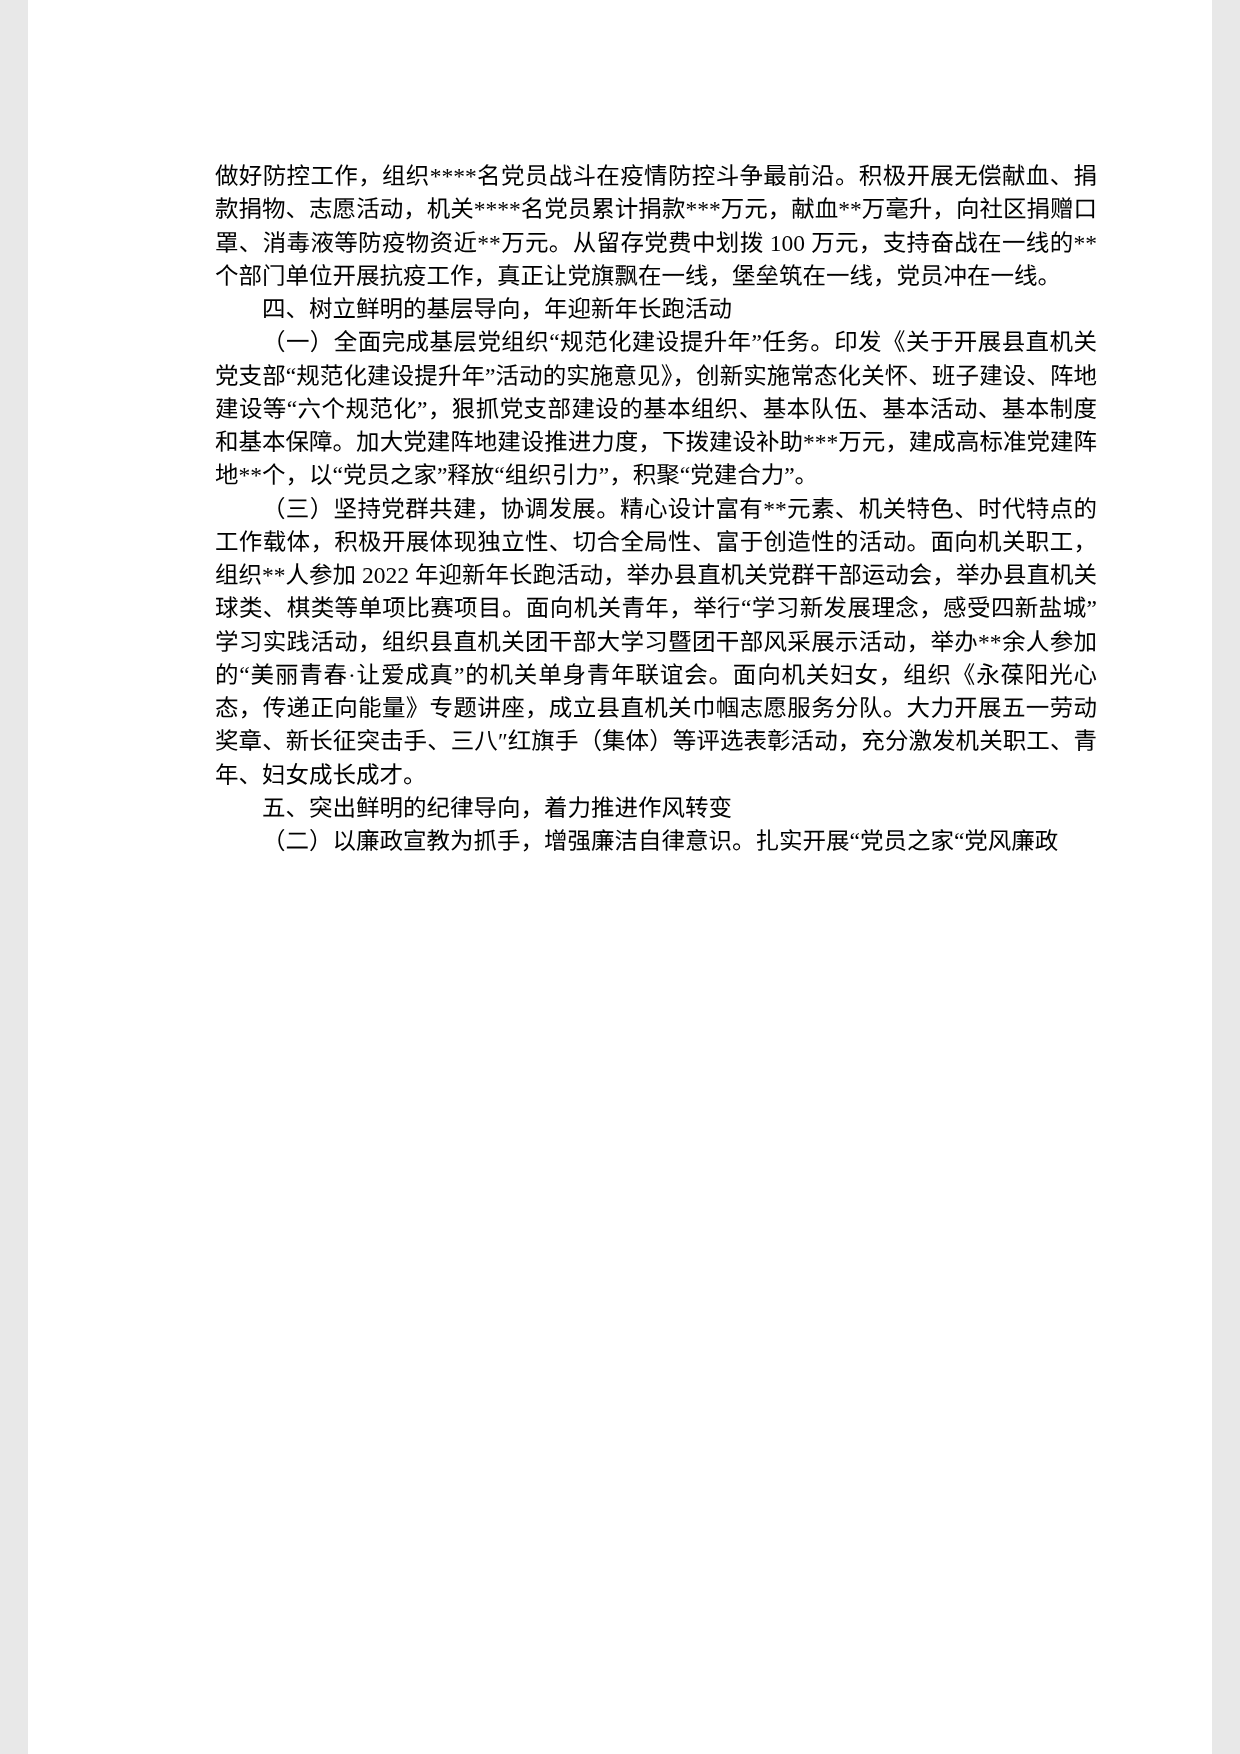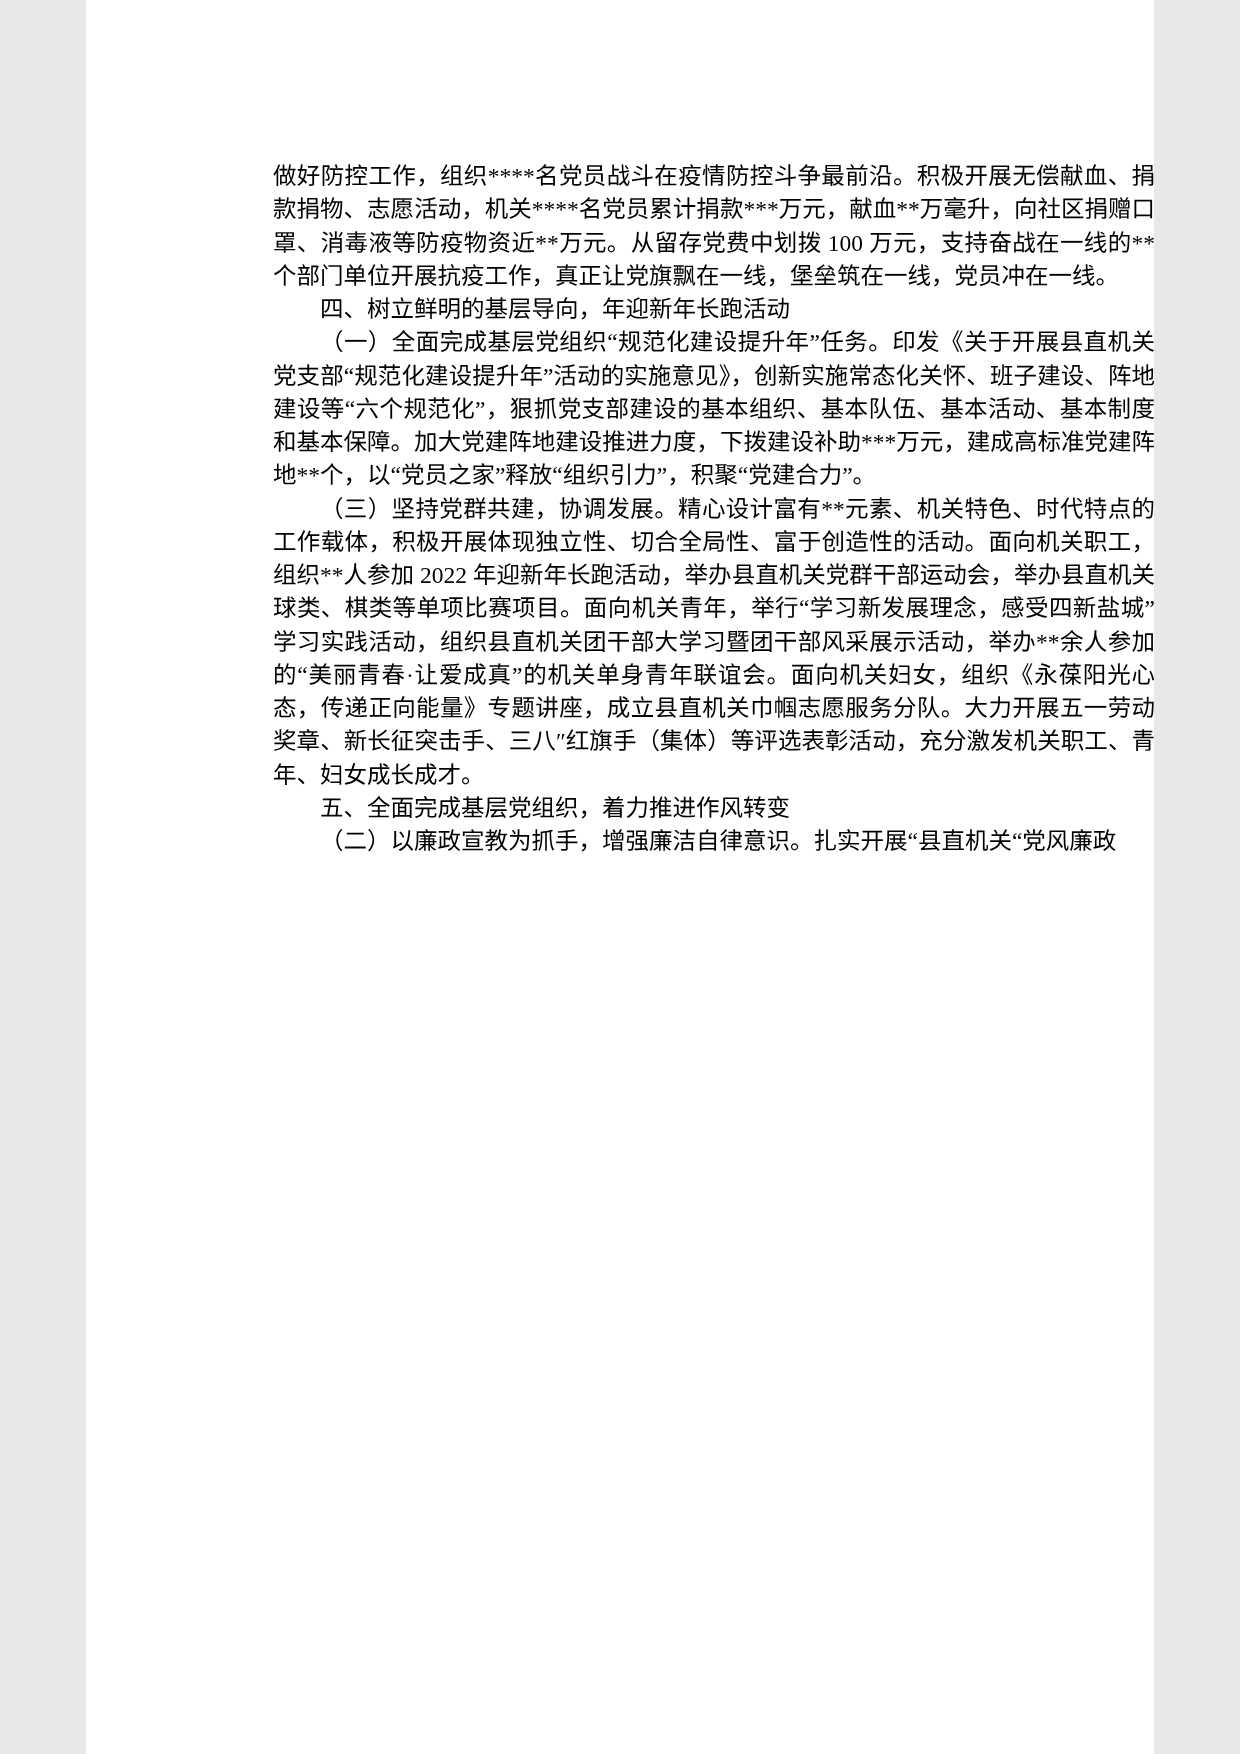--- a/index.html
+++ b/index.html
@@ -2,21 +2,21 @@
 <html lang="zh-CN"><head>
 <meta charset="utf-8">
 <style>
   html, body {
     margin: 0;
     padding: 0;
     background: #e8e8e8;
   }
   .page {
     position: relative;
-    width: 1068px;
+    width: 1184px;
     height: 1754px;
     margin: 0 auto;
     background: #ffffff;
     overflow: hidden;
     box-sizing: border-box;
   }
   .doc-text {
     position: absolute;
     left: 187px;
     top: 160px;
@@ -39,16 +39,16 @@
 </style>
 </head>
 <body>
 
 <div class="page" style="background: rgb(255, 255, 255);">
   <div class="doc-text" style="color: rgb(0, 0, 0);">
     <p>做好防控工作，组织****名党员战斗在疫情防控斗争最前沿。积极开展无偿献血、捐款捐物、志愿活动，机关****名党员累计捐款***万元，献血**万毫升，向社区捐赠口罩、消毒液等防疫物资近**万元。从留存党费中划拨 100 万元，支持奋战在一线的**个部门单位开展抗疫工作，真正让党旗飘在一线，堡垒筑在一线，党员冲在一线。</p>
     <p class="indent">四、树立鲜明的基层导向，年迎新年长跑活动</p>
     <p class="indent">（一）全面完成基层党组织“规范化建设提升年”任务。印发《关于开展县直机关党支部“规范化建设提升年”活动的实施意见》，创新实施常态化关怀、班子建设、阵地建设等“六个规范化”，狠抓党支部建设的基本组织、基本队伍、基本活动、基本制度和基本保障。加大党建阵地建设推进力度，下拨建设补助***万元，建成高标准党建阵地**个，以“党员之家”释放“组织引力”，积聚“党建合力”。</p>
     <p class="indent">（三）坚持党群共建，协调发展。精心设计富有**元素、机关特色、时代特点的工作载体，积极开展体现独立性、切合全局性、富于创造性的活动。面向机关职工，组织**人参加 2022 年迎新年长跑活动，举办县直机关党群干部运动会，举办县直机关球类、棋类等单项比赛项目。面向机关青年，举行“学习新发展理念，感受四新盐城”学习实践活动，组织县直机关团干部大学习暨团干部风采展示活动，举办**余人参加的“美丽青春·让爱成真”的机关单身青年联谊会。面向机关妇女，组织《永葆阳光心态，传递正向能量》专题讲座，成立县直机关巾帼志愿服务分队。大力开展五一劳动奖章、新长征突击手、三八″红旗手（集体）等评选表彰活动，充分激发机关职工、青年、妇女成长成才。</p>
-    <p class="indent">五、全面完成基层党组织，着力推进作风转变</p>
-    <p class="indent">（二）以廉政宣教为抓手，增强廉洁自律意识。扎实开展“县直机关“党风廉政</p>
+    <p class="indent">五、突出鲜明的纪律导向，着力推进作风转变</p>
+    <p class="indent">（二）以廉政宣教为抓手，增强廉洁自律意识。扎实开展“党员之家“党风廉政</p>
   </div>
 </div>
 
 </body></html>

